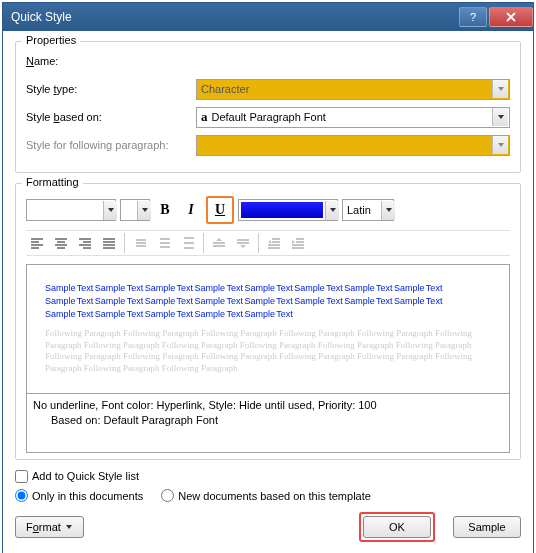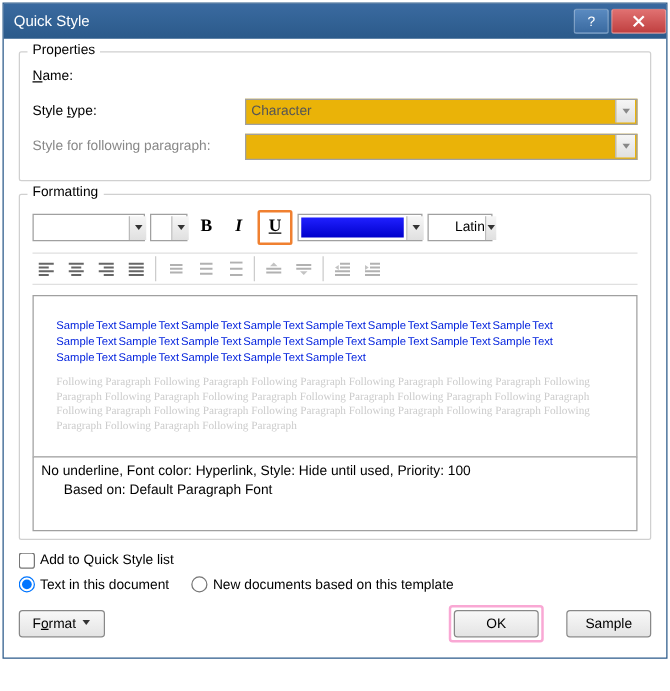--- a/index.html
+++ b/index.html
@@ -46,21 +46,21 @@
 .prev-line { font-size: 9px; color:#ccc; white-space: normal; margin-bottom:2px; font-family: 'Times New Roman', serif; line-height: 1.3; }
 .sample-line { font-size: 9px; color:#0020dd; word-spacing: -1px; margin-bottom:3px; font-family: Arial, sans-serif; }
 .desc-box { border:1px solid #a0a0a0; background:#fff; padding: 4px 6px; margin-top: -1px; height:60px; line-height:1.4; }
 .checkbox-row { display:flex; align-items:flex-start; gap:4px; margin-top:8px; }
 input[type=checkbox], input[type=radio]{ width:13px; height:13px; }
 .radio-row { display:flex; align-items:center; gap:4px; margin-top:6px; }
 .bottom-btns { display:flex; align-items:center; margin-top:10px; gap:18px; }
 .btn { height:22px; padding: 0 10px; border:1px solid #888; background: linear-gradient(to bottom,#f8f8f8,#e4e4e4); border-radius:3px; min-width:68px; display:flex; align-items:center; justify-content:center; }
 .btn.small { min-width: 66px; }
 .spacer { flex:1; }
-.btn-ok-wrap { border: 2px solid #f9a8d4; padding:2px; border-radius:3px; }
+.btn-ok-wrap { border: 2px solid #ef4444; padding:2px; border-radius:3px; }
 .drop-caret { display:inline-block; margin-left:4px; }
 .drop-caret svg{width:8px;height:8px;}
 .lines { stroke:#666; stroke-width:1.5; }
 </style>
 </head>
 <body>
 
 <div class="window">
   <div class="titlebar">
     <div class="titlebar-text">Quick Style</div>
@@ -94,20 +94,36 @@
             <span>Character</span>
             <span class="combo-arrow">
                 <svg viewBox="0 0 8 8">
                   <path d="M1 2 L4 6 L7 2 Z" fill="#888"></path>
                 </svg>
               </span>
           </div>
         </div>
       </div>
 
+      <div class="row">
+        <div class="lbl">Style <u>b</u>ased on:</div>
+        <div class="field">
+          <div class="combo">
+            <span class="combo-val">
+                <span class="font-a">a</span>
+                <span>Default Paragraph Font</span>
+              </span>
+            <span class="combo-arrow">
+                <svg viewBox="0 0 8 8">
+                  <path d="M1 2 L4 6 L7 2 Z" fill="#333"></path>
+                </svg>
+              </span>
+          </div>
+        </div>
+      </div>
 
       <div class="row">
         <div class="lbl" style="color:#888">Style for following paragraph:</div>
         <div class="field">
           <div class="combo disabled">
             <span></span>
             <span class="combo-arrow">
                 <svg viewBox="0 0 8 8">
                   <path d="M1 2 L4 6 L7 2 Z" fill="#888"></path>
                 </svg>
@@ -141,21 +157,21 @@
           <div class="btn-icon u">U</div>
         </span>
         <div class="tb-drop wide" style="width:100px">
             <div class="color-swatch"></div>
             <span class="combo-arrow">
               <svg viewBox="0 0 8 8">
                 <path d="M1 2 L4 6 L7 2 Z" fill="#333"></path>
               </svg>
             </span>
           </div>
-        <div class="tb-drop" style="width:52px;justify-content:space-between;padding-left:21px">
+        <div class="tb-drop" style="width:52px;justify-content:space-between;padding-left:4px">
             <span>Latin</span>
             <span class="combo-arrow">
               <svg viewBox="0 0 8 8">
                 <path d="M1 2 L4 6 L7 2 Z" fill="#333"></path>
               </svg>
             </span>
           </div>
       </div>
 
       <div class="para-toolbar">
@@ -286,21 +302,21 @@
         <div style="padding-left:18px">Based on: Default Paragraph Font</div>
       </div>
     </div>
 
     <div class="checkbox-row">
       <input type="checkbox" style="">
       <label>Add to Quick Style list</label>
     </div>
     <div class="radio-row">
       <input type="radio" name="scope" checked="" style="">
-      <label>Text in this document</label>
+      <label>Only in this documents</label>
       <span style="width:10px"></span>
       <input type="radio" name="scope" style="">
       <label>New documents based on this template</label>
     </div>
 
     <div class="bottom-btns">
       <div class="btn small">
           <span>F<u>o</u>rmat</span>
           <span class="drop-caret"><svg viewBox="0 0 8 8">
               <path d="M1 2 L4 6 L7 2 Z" fill="#333"></path>

